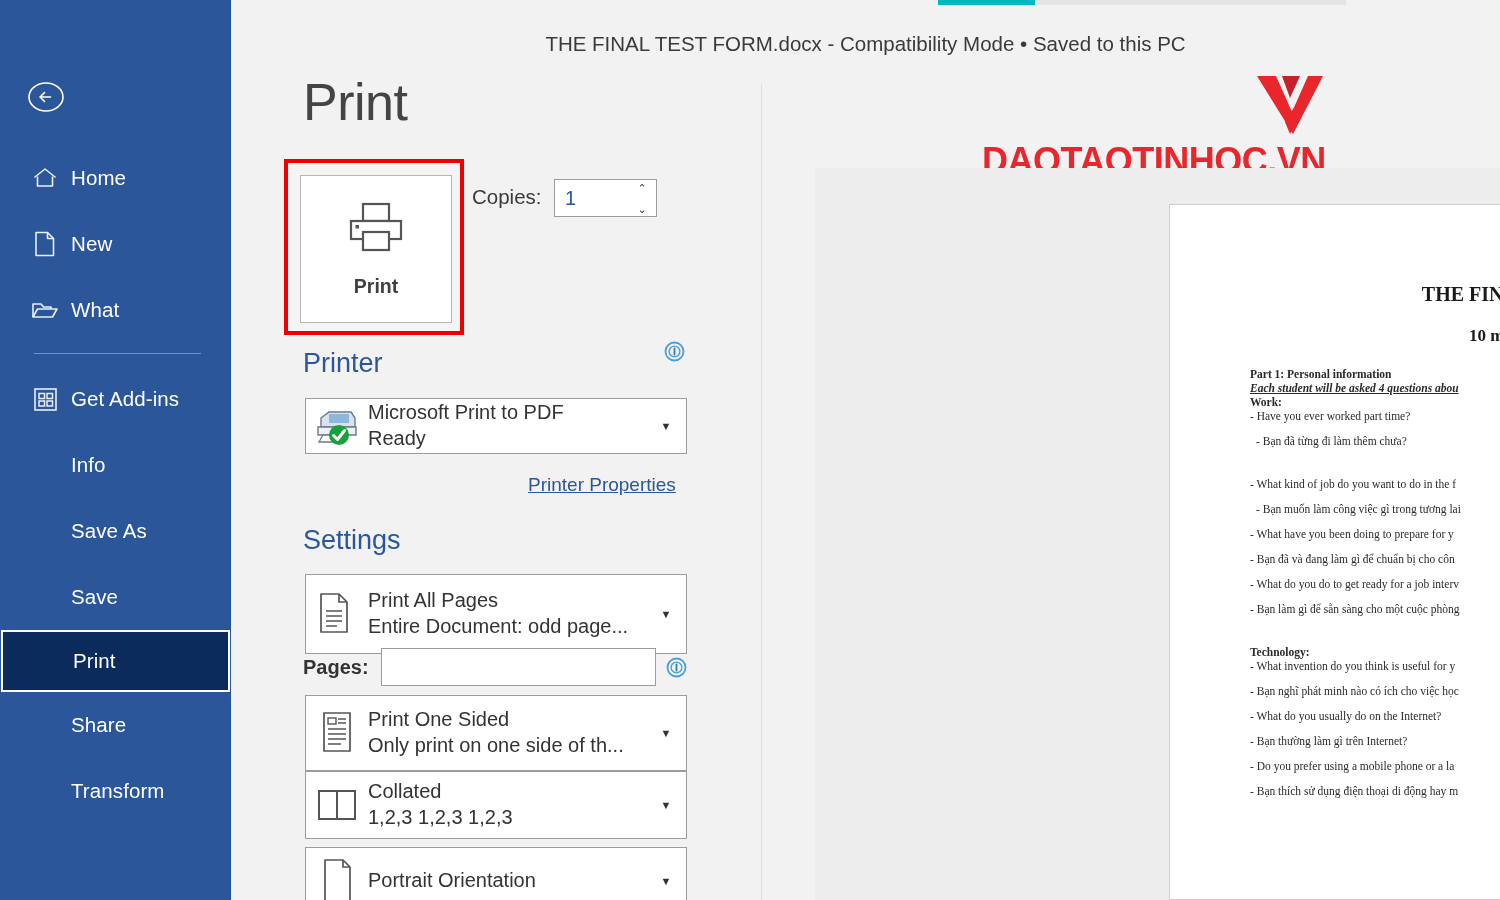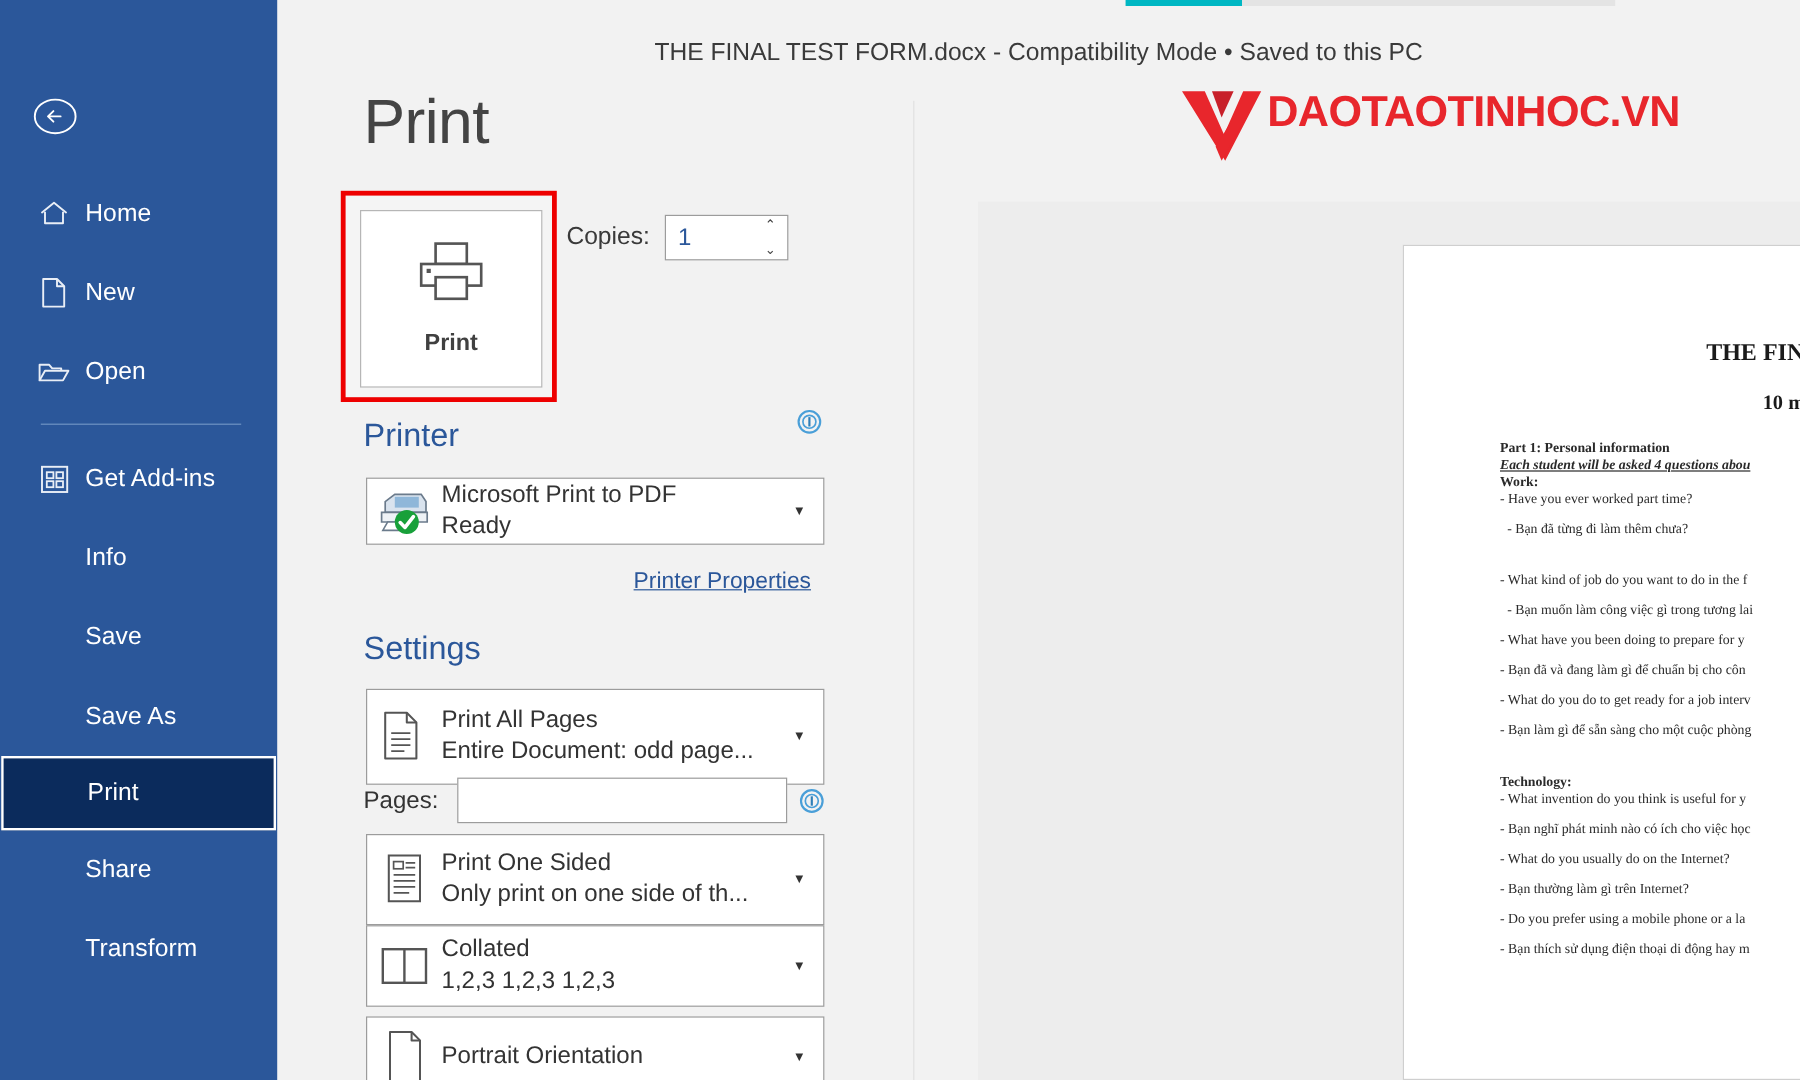--- a/index.html
+++ b/index.html
@@ -72,21 +72,21 @@
     width: 408px; height: 5px;
     background: #e4e4e4;
   }
   .progress-fill {
     position: absolute; left: 0; top: 0;
     width: 97px; height: 5px;
     background: #00b7c3;
   }
   .brand-logo {
     position: absolute; left: 982px; top: 72px;
-    display: flex; align-items: flex-start; gap: 2px;
+    display: flex; align-items: flex-end; gap: 2px; flex-direction: column;
   }
   .brand-logo .brand-text {
     font-size: 36px; font-weight: bold;
     color: #e8262c;
     letter-spacing: -0.5px;
     font-family: "Liberation Sans", sans-serif;
   }
 
   
   .panel { position: absolute; left: 231px; top: 0; width: 531px; height: 900px; }
@@ -184,21 +184,21 @@
 
   .printer-props {
     position: absolute; left: 297px; top: 474px;
     font-size: 19px; color: #2b579a;
     text-decoration: underline;
     cursor: pointer;
   }
 
   .pages-label {
     position: absolute; left: 72px; top: 656px;
-    font-size: 20px; color: #333333;
+    font-size: 20px; color: #333333; font-weight: bold;
   }
   .pages-input {
     position: absolute; left: 150px; top: 648px;
     width: 275px; height: 38px;
     background: #ffffff;
     border: 1px solid #9c9c9c;
     font-size: 19px; padding: 0 8px;
     font-family: "Liberation Sans", sans-serif;
     outline: none;
   }
@@ -289,21 +289,21 @@
         <span class="nav-label">New</span>
       </div>
 
       <div class="nav-item">
         <span class="nav-icon">
           <svg width="28" height="22" viewBox="0 0 28 22">
             <path d="M2 18 V5 H10 L12.5 8 H20 V10" fill="none" stroke="#e9eef6" stroke-width="1.6" stroke-linejoin="round"></path>
             <path d="M2 18 L6.5 10 H26 L21.5 18 Z" fill="none" stroke="#e9eef6" stroke-width="1.6" stroke-linejoin="round"></path>
           </svg>
         </span>
-        <span class="nav-label">Open</span>
+        <span class="nav-label">What</span>
       </div>
 
       <div class="nav-sep"></div>
 
       <div class="nav-item">
         <span class="nav-icon">
           <svg width="25" height="25" viewBox="0 0 25 25">
             <rect x="2" y="2" width="21" height="21" fill="none" stroke="#e9eef6" stroke-width="1.6"></rect>
             <rect x="6" y="6.5" width="5.5" height="5" fill="none" stroke="#e9eef6" stroke-width="1.5"></rect>
             <rect x="14" y="6.5" width="5.5" height="5" fill="none" stroke="#e9eef6" stroke-width="1.5"></rect>
@@ -312,25 +312,25 @@
           </svg>
         </span>
         <span class="nav-label">Get Add-ins</span>
       </div>
 
       <div class="nav-item">
         <span class="nav-label">Info</span>
       </div>
 
       <div class="nav-item">
+        <span class="nav-label">Save As</span>
+      </div>
+
+      <div class="nav-item">
         <span class="nav-label">Save</span>
-      </div>
-
-      <div class="nav-item">
-        <span class="nav-label">Save As</span>
       </div>
 
       <div class="nav-item selected">
         <span class="nav-label">Print</span>
       </div>
 
       <div class="nav-item">
         <span class="nav-label">Share</span>
       </div>
 

